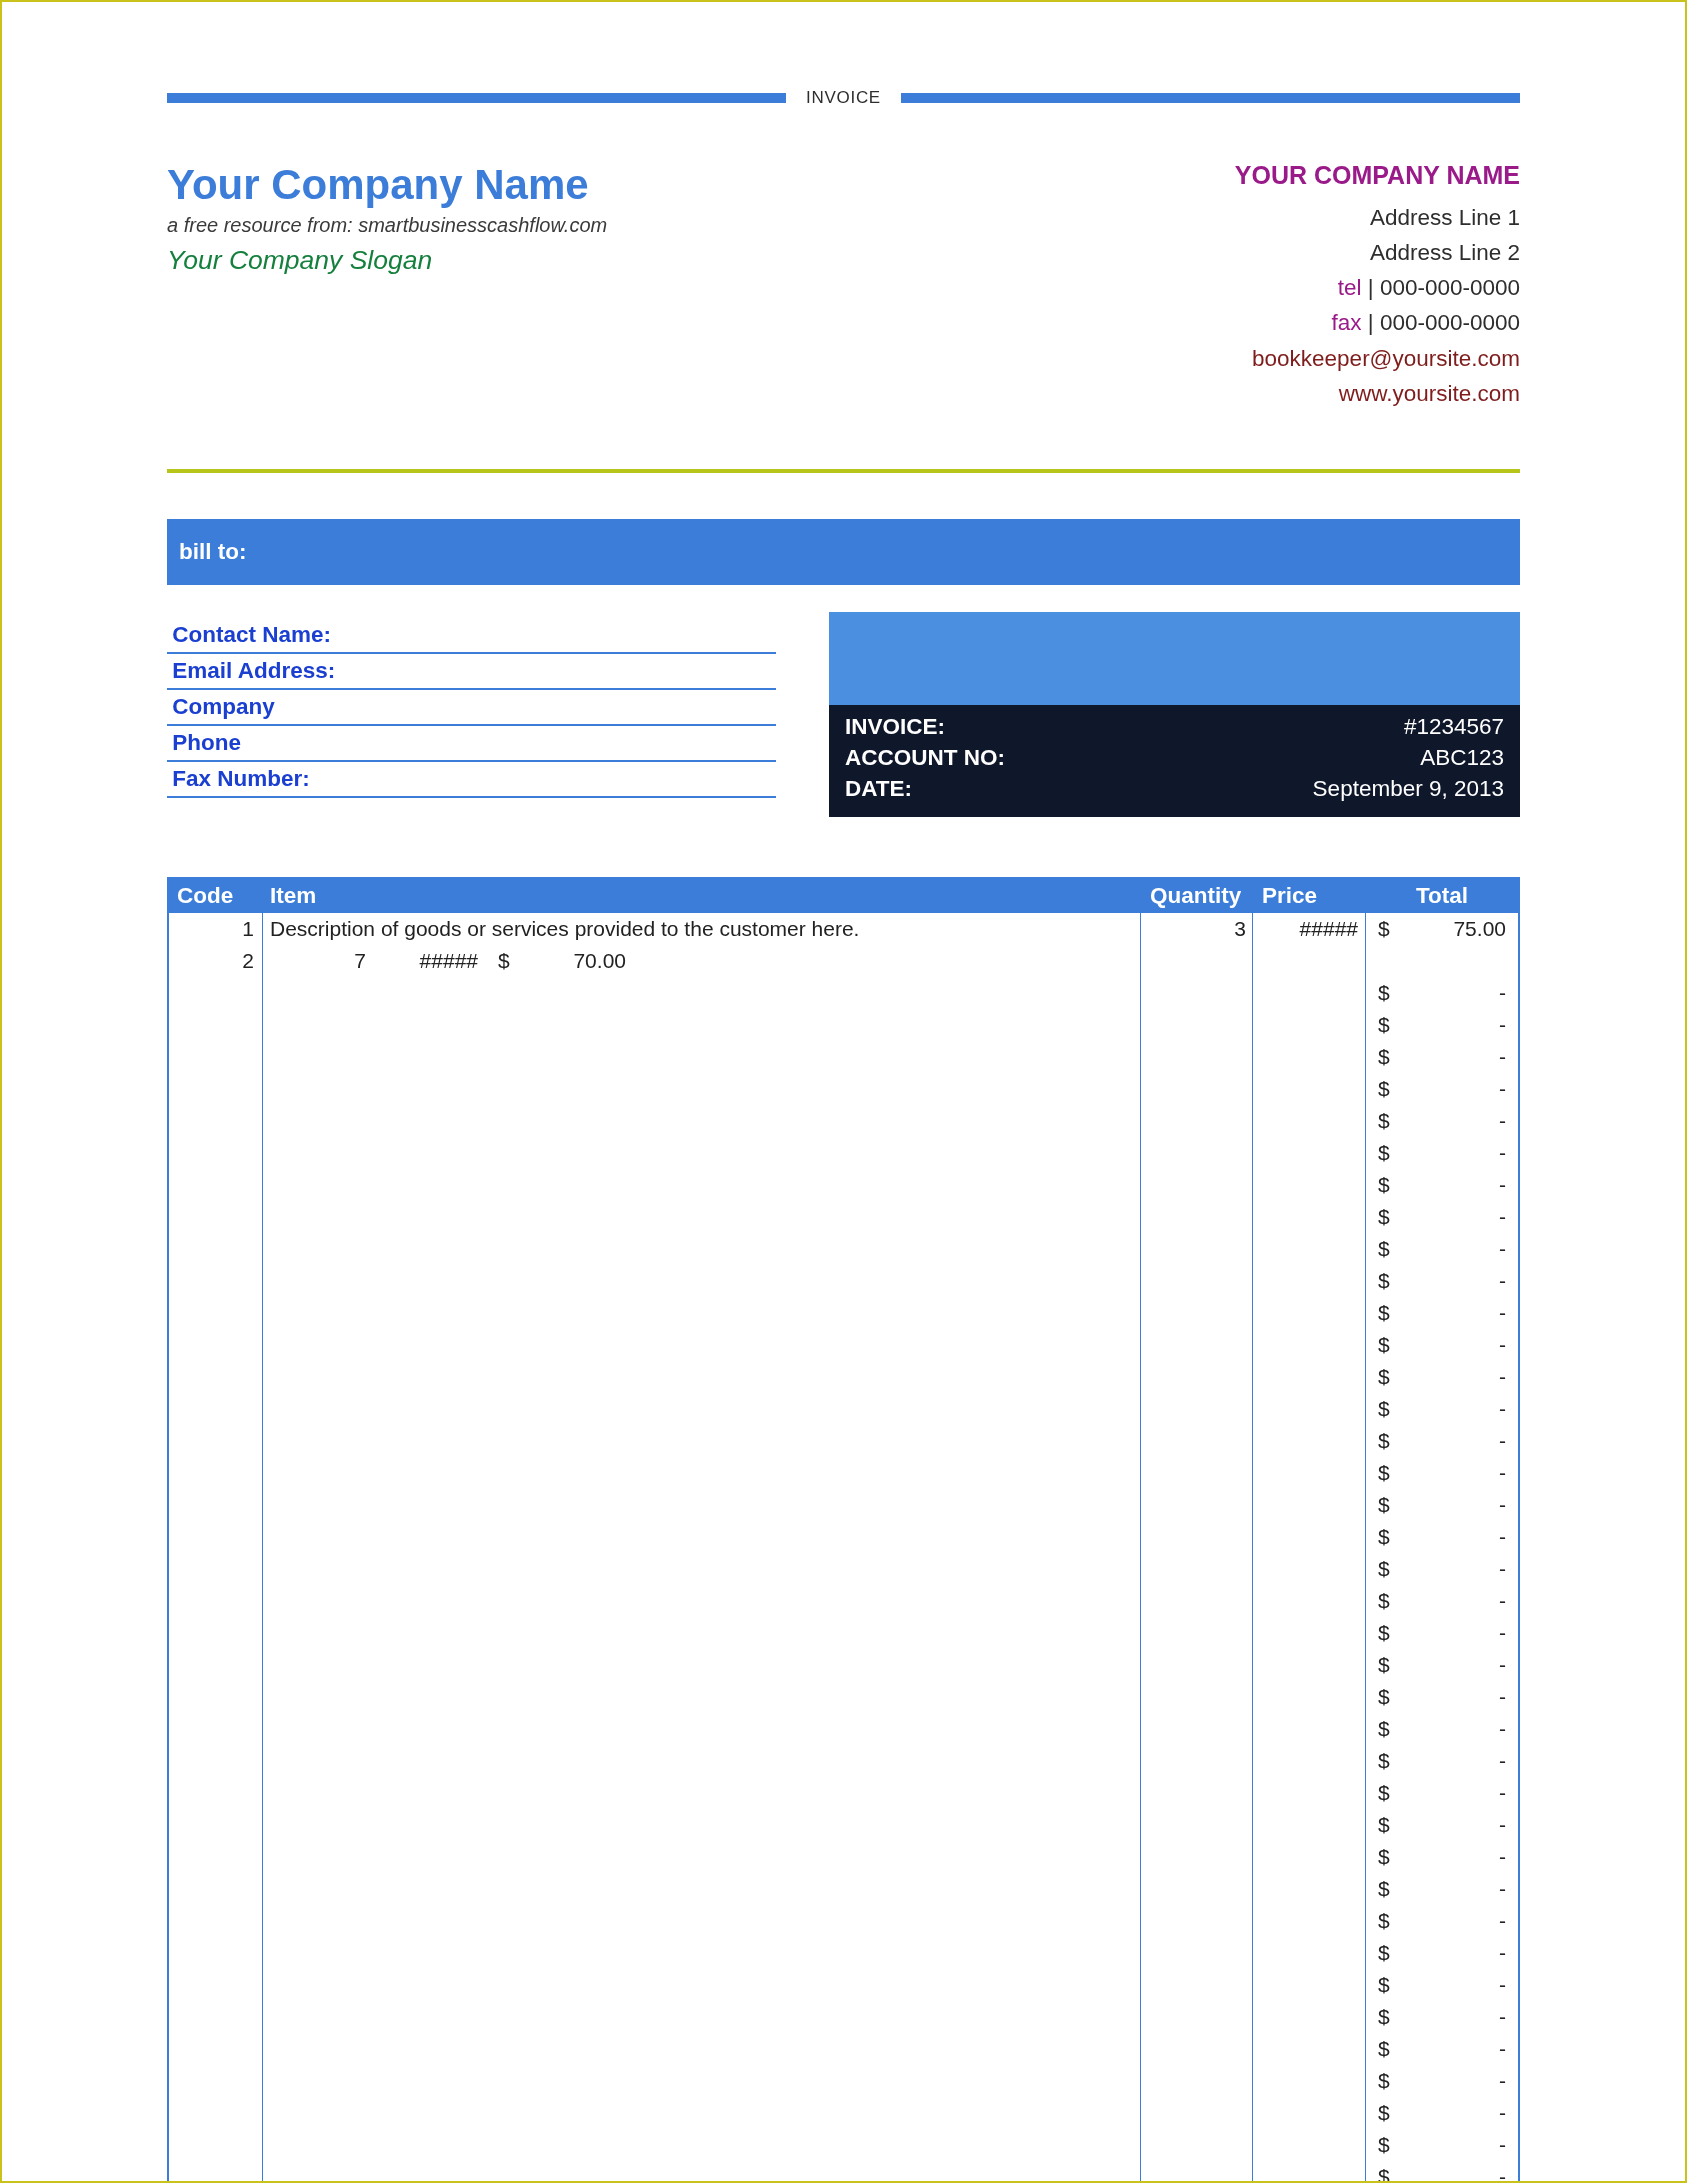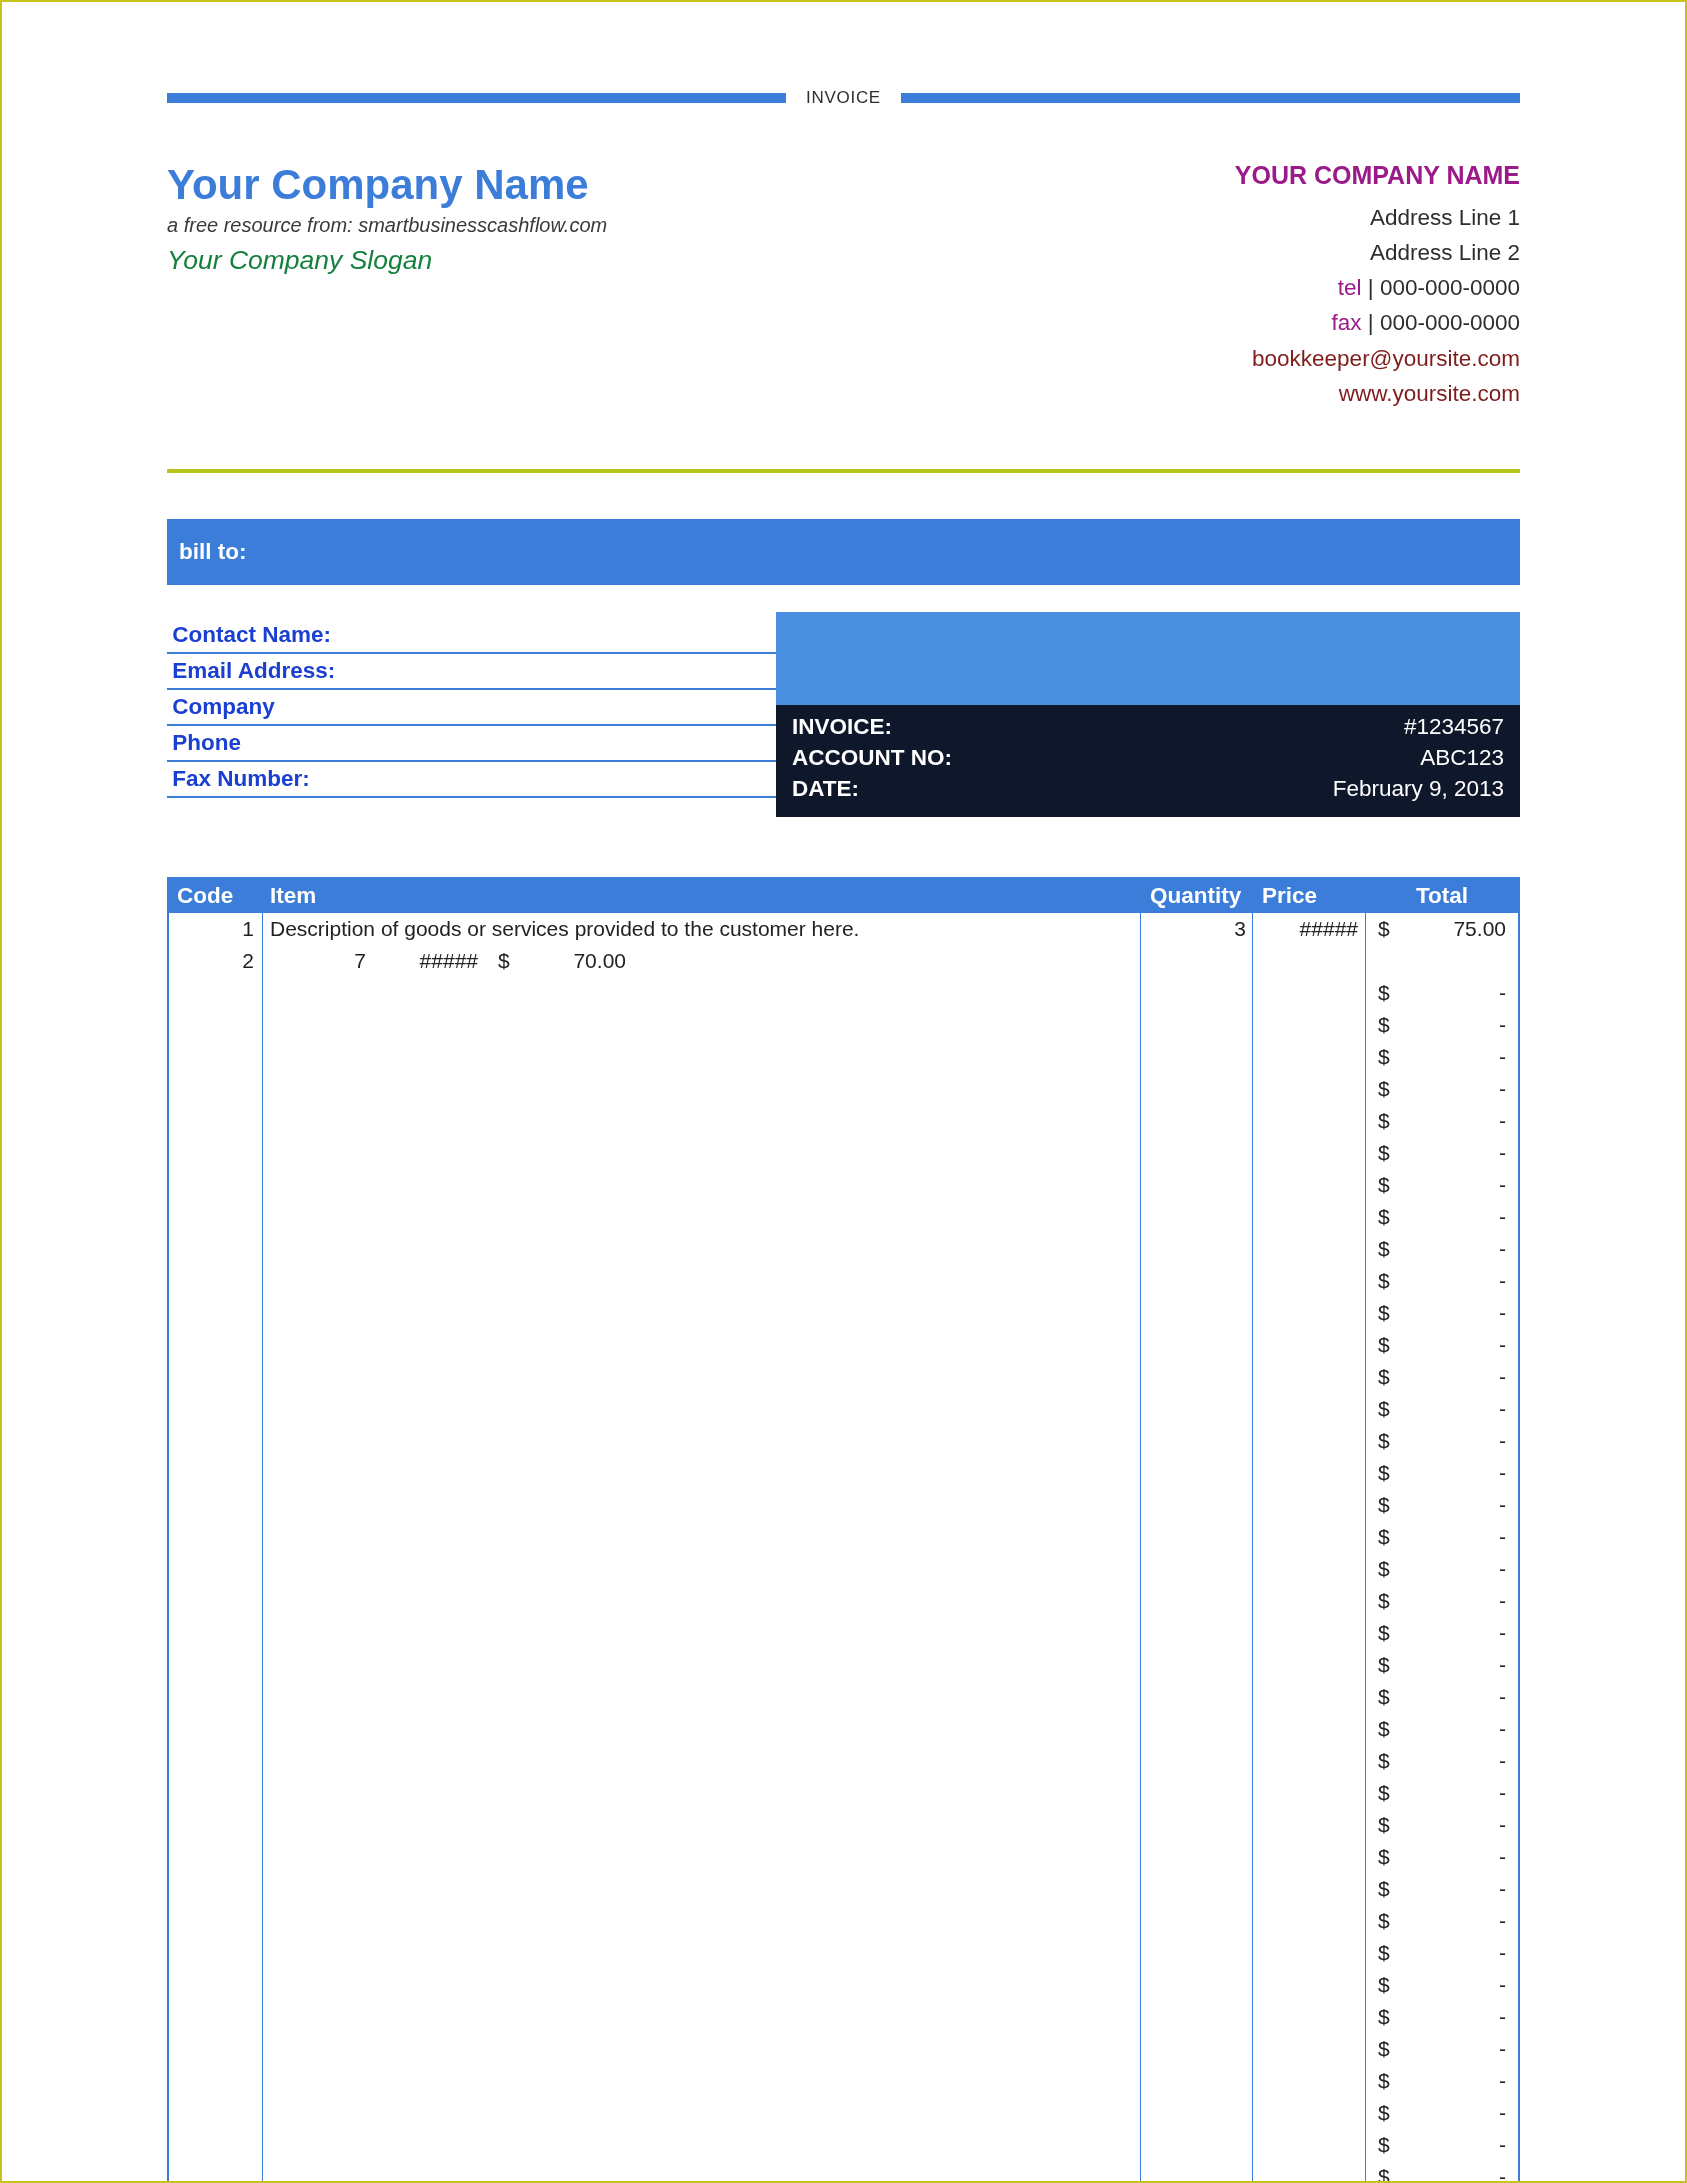--- a/index.html
+++ b/index.html
@@ -91,20 +91,21 @@
     color: #fff;
     font-size: 22.5px;
     font-weight: bold;
     padding: 20px 12px;
     font-family: Verdana, Geneva, sans-serif;
     margin-bottom: 33px;
   }
 
   .bill-row {
     display: flex;
+    gap: 53px;
     margin-bottom: 60px;
   }
   .bill-fields {
     flex: 0 0 609px;
   }
   .bf-row {
     border-bottom: 2px solid #3b7dd8;
     padding: 4px 5.3px 4px 5.3px;
     color: #1a3fd1;
     font-size: 22.5px;
@@ -232,21 +233,21 @@
         <div class="meta-r">
           <span class="lab">INVOICE:</span>
           <span class="val">#1234567</span>
         </div>
         <div class="meta-r">
           <span class="lab">ACCOUNT NO:</span>
           <span class="val">ABC123</span>
         </div>
         <div class="meta-r">
           <span class="lab">DATE:</span>
-          <span class="val">February 9, 2013</span>
+          <span class="val">September 9, 2013</span>
         </div>
       </div>
     </div>
   </div>
 
   <div class="lines">
     <div class="lines-head">
       <div class="col c-code">Code</div>
       <div class="col c-item">Item</div>
       <div class="col c-qty">Quantity</div>

